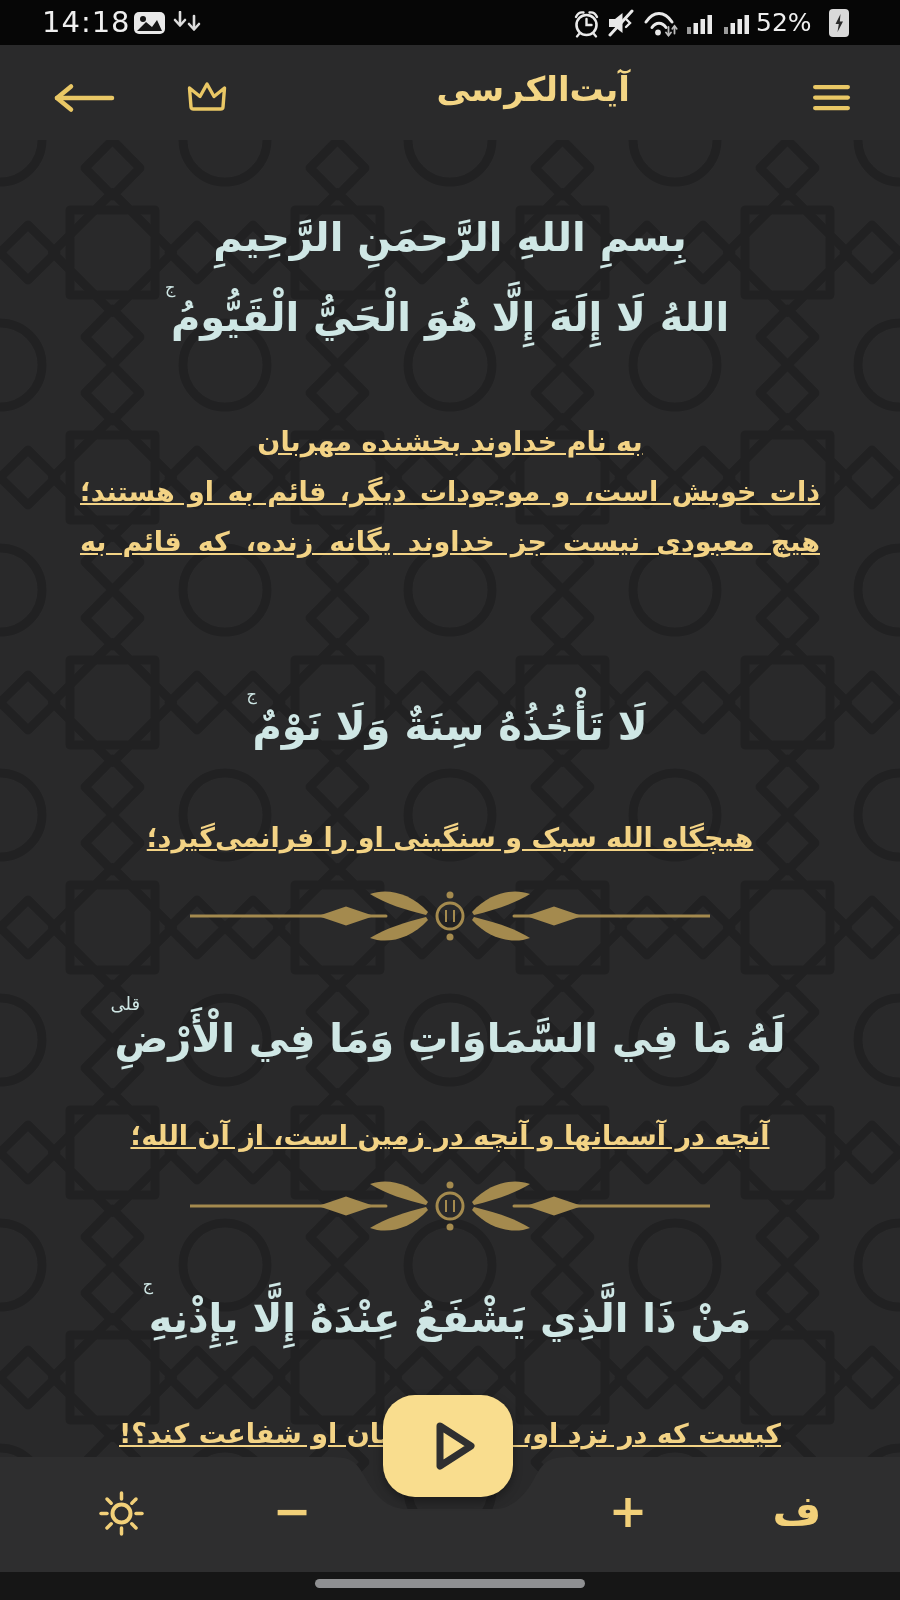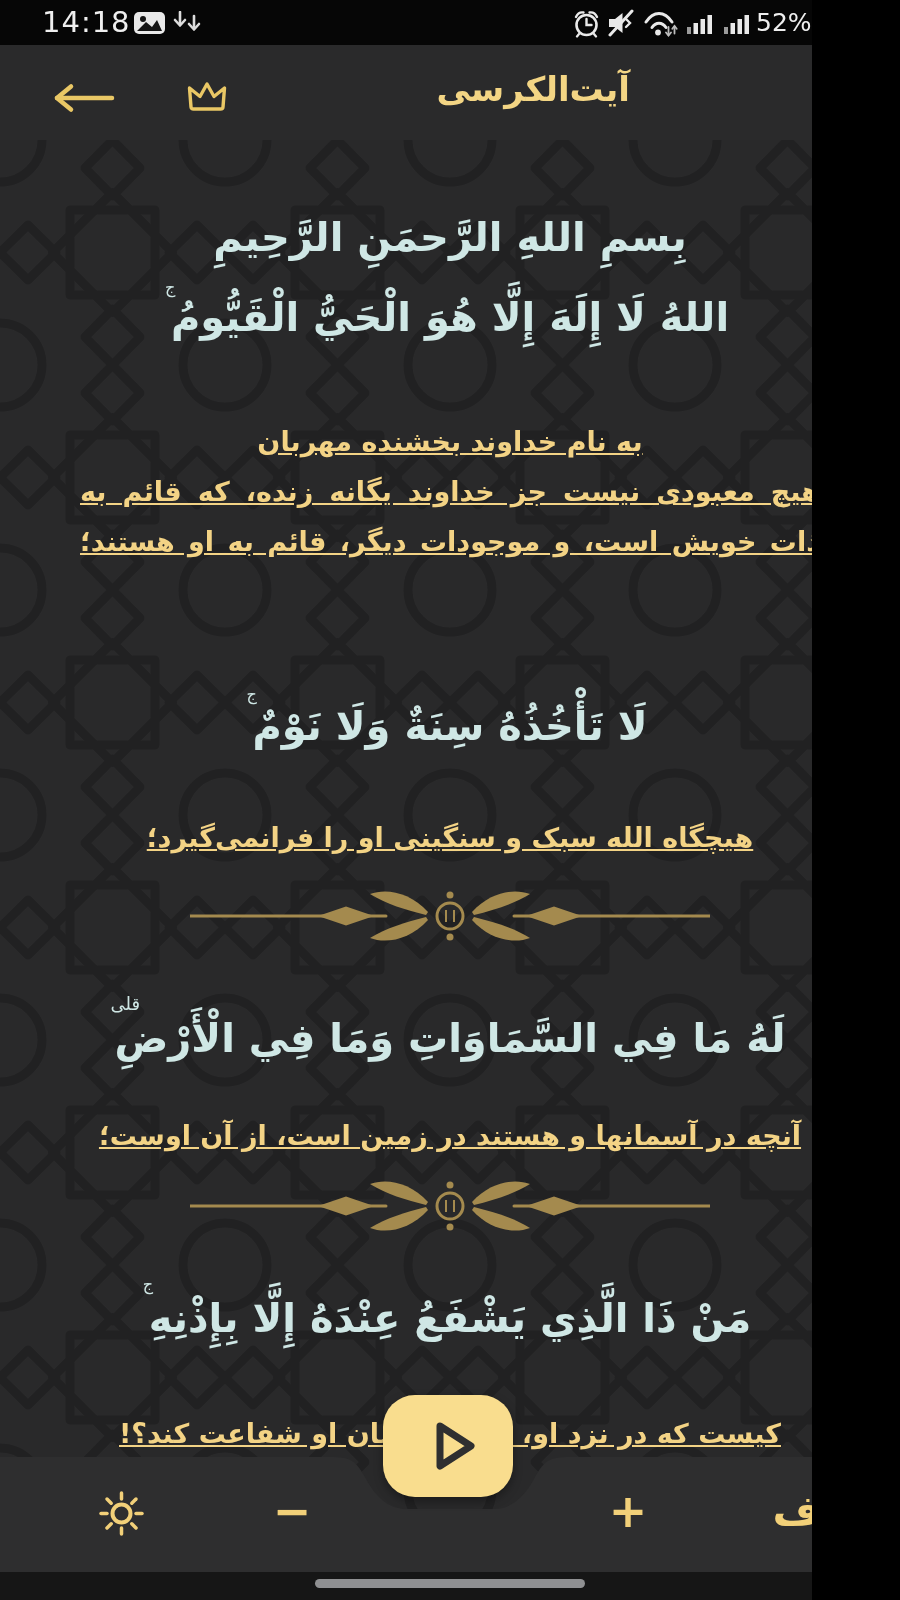--- a/index.html
+++ b/index.html
@@ -1,16 +1,16 @@
 <!DOCTYPE html>
 <html lang="fa"><head>
 <meta charset="utf-8">
 <style>
   html,body{margin:0;padding:0;background:#000;}
-  .phone{position:relative;width:812px;height:1600px;overflow:hidden;background:#a21caf;
+  .phone{position:relative;width:900px;height:1600px;overflow:hidden;background:#a21caf;
          font-family:"DejaVu Sans",sans-serif;}
   
   .statusbar{position:absolute;left:0;top:0;width:900px;height:45px;background:#060606;z-index:6;}
   .sb-time{position:absolute;left:42px;top:5px;color:#efefef;font-size:29px;letter-spacing:1px;}
   .sb-ico{position:absolute;top:0;}
   .sb-batt-text{position:absolute;left:756px;top:8px;color:#efefef;font-size:25px;}
   
   .header{position:absolute;left:0;top:45px;width:900px;height:95px;background:#2a2a2b;z-index:5;}
   .hd-title{position:absolute;left:430px;top:24px;width:200px;text-align:right;
             color:#f3d584;font-size:34px;font-weight:bold;direction:rtl;}
@@ -150,22 +150,22 @@
   <div class="verse" style="top:292px">
     <span class="txt"><span>اللهُ لَا إِلَهَ إِلَّا هُوَ الْحَيُّ الْقَيُّومُ</span>
       <span class="mark" style="left:-6px;top:-14px">ج</span>
     </span>
   </div>
 
   <div class="fa" style="top:417px">
     <div>به نام خداوند بخشنده مهربان</div>
   </div>
   <div class="fa stretch" style="top:467px">
+    <div>ذات خویش است، و موجودات دیگر، قائم به او هستند؛</div>
     <div>هیچ معبودی نیست جز خداوند یگانه زنده، که قائم به</div>
-    <div>ذات خویش است، و موجودات دیگر، قائم به او هستند؛</div>
   </div>
 
   <div class="verse" style="top:701px">
     <span class="txt"><span>لَا تَأْخُذُهُ سِنَةٌ وَلَا نَوْمٌ</span>
       <span class="mark" style="left:-6px;top:-16px">ج</span>
     </span>
   </div>
   <div class="fa" style="top:813px">
     <div>هیچگاه الله سبک و سنگینی او را فرانمی‌گیرد؛</div>
   </div>
@@ -186,21 +186,21 @@
         <circle cx="260" cy="51" r="3.5" stroke="none"></circle>
     </g>
   </svg>
 
   <div class="verse" style="top:1013px">
     <span class="txt"><span>لَهُ مَا فِي السَّمَاوَاتِ وَمَا فِي الْأَرْضِ</span>
       <span class="mark" style="left:-4px;top:-20px;font-size:18px">قلی</span>
     </span>
   </div>
   <div class="fa" style="top:1111px">
-    <div>آنچه در آسمانها و هستند در زمین است، از آن اوست؛</div>
+    <div>آنچه در آسمانها و آنچه در زمین است، از آن الله؛</div>
   </div>
 
   <svg class="divider" style="top:1176px" width="520" height="60" viewBox="0 0 520 60">
     <g stroke="#a48a4e" fill="#a48a4e">
       <path d="M0 30 H196" stroke-width="3" fill="none" stroke-linecap="round"></path>
       <path d="M324 30 H520" stroke-width="3" fill="none" stroke-linecap="round"></path>
       <path d="M128 30 L156 20.5 L184 30 L156 39.5 Z" stroke="none"></path>
       <path d="M336 30 L364 20.5 L392 30 L364 39.5 Z" stroke="none"></path>
       <path d="M238 26 C220 6 196 2 180 8 C196 18 216 24 236 29 Z" stroke="none"></path>
       <path d="M238 34 C220 54 196 58 180 52 C196 42 216 36 284 31 Z" stroke="none" opacity="0"></path>

